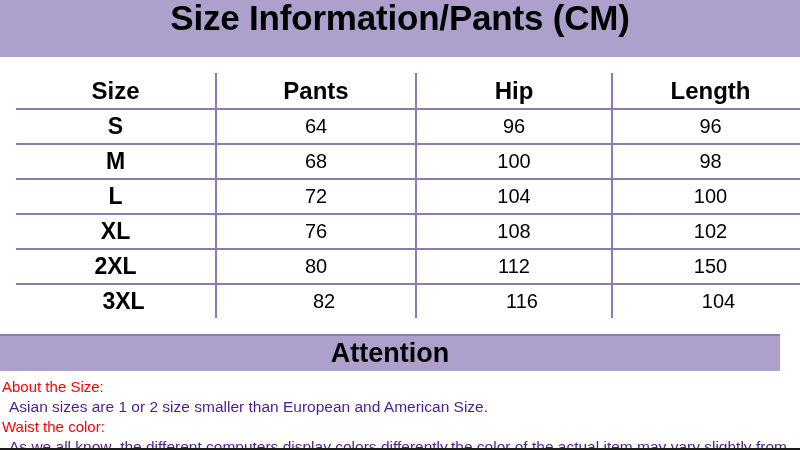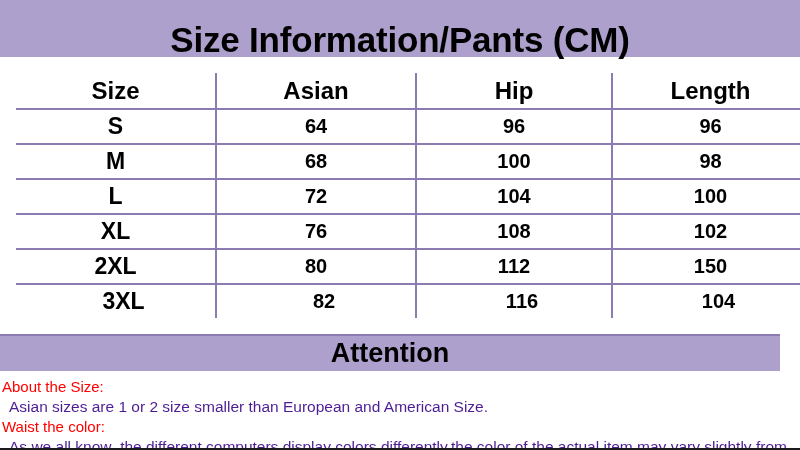--- a/index.html
+++ b/index.html
@@ -18,21 +18,21 @@
     background: #ffffff;
     overflow: hidden;
     border-bottom: 2px solid #1a1a1a;
   }
 
   
   .title-banner {
     height: 57px;
     background: #ada0cc;
     display: flex;
-    align-items: flex-end;
+    align-items: flex-start;
     justify-content: center;
     box-sizing: border-box;
   }
   .title-text {
     font-size: 35px;
     font-weight: bold;
     color: #000000;
     letter-spacing: -0.2px;
     line-height: 1;
     white-space: nowrap;
@@ -63,21 +63,21 @@
   .size-table tr td:last-child {
     border-right: none;
   }
   .size-table tr.head-row td {
     font-size: 24px;
     font-weight: bold;
     height: 35px;
   }
   .size-table tr.data-row td {
     font-size: 20px;
-    font-weight: bold;
+    font-weight: normal;
   }
   .size-table tr.data-row td.size-cell {
     font-size: 23px;
     font-weight: bold;
   }
   .size-table tr.data-row:last-child td {
     border-bottom: none;
     padding-left: 16px;
   }
 
@@ -135,21 +135,21 @@
   <table class="size-table">
     <colgroup>
       <col class="c-size">
         <col class="c-waist">
         <col class="c-hip">
         <col class="c-length">
     </colgroup>
     <tbody>
       <tr class="head-row">
         <td>Size</td>
-        <td>Asian</td>
+        <td>Pants</td>
         <td>Hip</td>
         <td>Length</td>
       </tr>
 
       <tr class="data-row">
         <td class="size-cell">S</td>
         <td>64</td>
         <td>96</td>
         <td>96</td>
       </tr>

